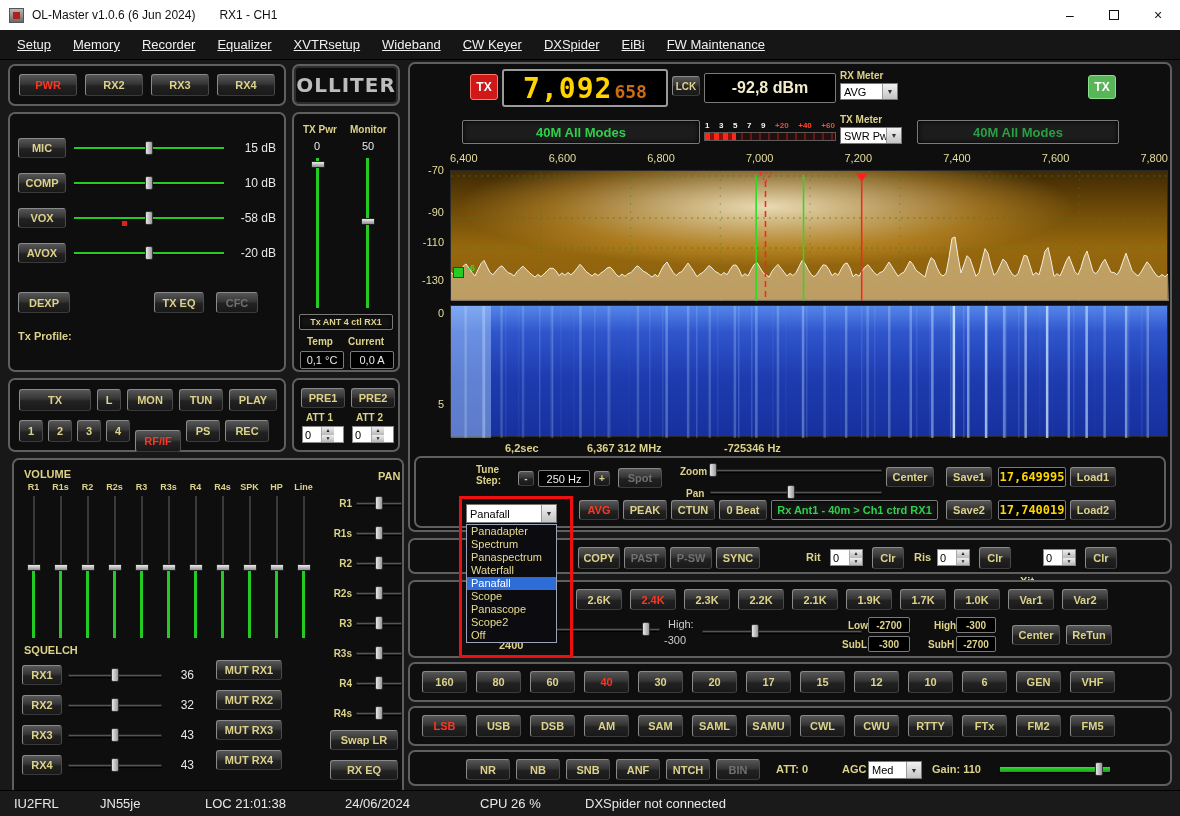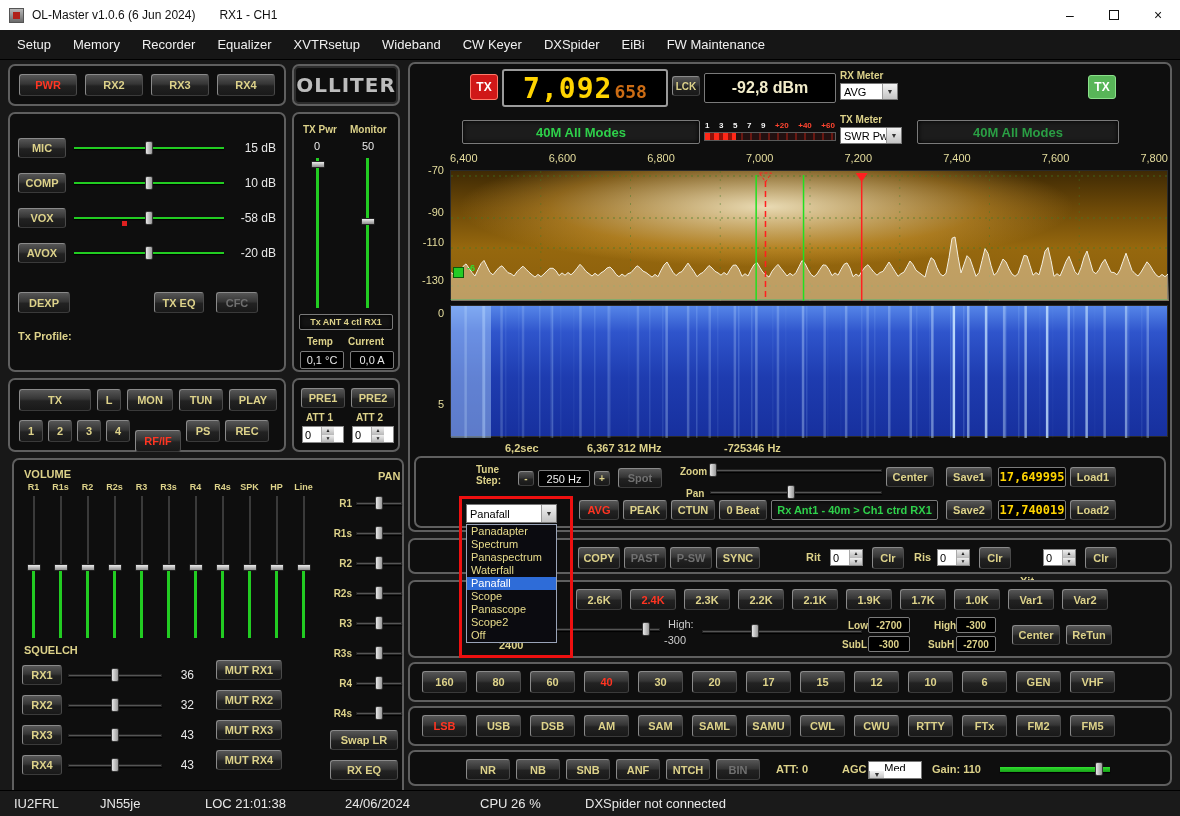--- a/index.html
+++ b/index.html
@@ -12,21 +12,21 @@
 #app-icon{width:15px;height:15px;margin:0 8px 0 9px;background:linear-gradient(#b8b8b8,#6a6a6a);border:1px solid #555;position:relative;flex:none;}
 #app-icon::after{content:"";position:absolute;inset:3px;background:#b02018;}
 .wtitle{color:#111;font-size:12px;}
 .wsub{color:#111;font-size:12px;margin-left:24px;}
 .wspace{flex:1;}
 .wbtn{width:44px;height:30px;display:flex;align-items:center;justify-content:center;font-size:14px;color:#111;}
 .maxbox{width:10px;height:10px;border:1px solid #111;display:inline-block;}
 
 
 #menubar{position:absolute;top:30px;left:0;width:100%;height:30px;background:#161616;border-bottom:1px solid #000;display:flex;align-items:center;padding:0 6px;}
-.menu-item{color:#f0f0f0;font-size:13px;padding:5px 11px;white-space:nowrap;}
+.menu-item{color:#f0f0f0;font-size:13px;padding:5px 11px;white-space:nowrap;text-decoration:underline;}
 
 
 .group{position:absolute;background:#0e0e0e;border:2px solid #5f5f5f;border-radius:7px;}
 .btn{display:inline-flex;align-items:center;justify-content:center;background:linear-gradient(180deg,#565656,#353535 45%,#222 55%,#191919);border:1px solid #8a8a8a;border-bottom-color:#3a3a3a;border-right-color:#4a4a4a;border-radius:3px;color:var(--label-yellow,#ddd28a);font-size:11px;font-weight:bold;height:22px;white-space:nowrap;}
 .btn.active{color:var(--accent-red,#ff3522);}
 .btn.dim{color:#707070;}
 .disp{position:absolute;background:#000;border:1px solid #7a7a7a;border-radius:2px;display:flex;align-items:center;justify-content:center;box-shadow:inset 0 0 5px #000;color:#f0e8c8;overflow:hidden;}
 .ylabel{position:absolute;color:var(--label-yellow,#ddd28a);font-size:11px;font-weight:bold;white-space:nowrap;}
 .wval{position:absolute;color:#e8e8e8;font-size:11px;white-space:nowrap;}
 .mem{color:var(--digit-yellow,#ffd400);font-family:"DejaVu Sans Mono",monospace;font-size:12px;font-weight:bold;}
@@ -231,21 +231,21 @@
 #band-box,#mode-box{left:408px;width:764px;height:40px;display:flex;align-items:center;gap:9px;padding:0 12px;}
 #band-box{top:662px;}
 #mode-box{top:706px;}
 #band-box .btn,#mode-box .btn{width:45px;height:22px;}
 
 #dsp-box{left:408px;top:750px;width:764px;height:36px;}
 #dsp-btns{position:absolute;left:56px;top:7px;display:flex;gap:6px;}
 #dsp-btns .btn{width:44px;height:21px;}
 #att-label{left:366px;top:11px;}
 #agc-label{left:432px;top:11px;}
-#agc-combo{position:absolute;left:458px;top:9px;width:54px;height:18px;flex-direction:column;}
+#agc-combo{position:absolute;left:458px;top:9px;width:54px;height:18px;}
 #gain-label{left:522px;top:11px;}
 #gain-slider{position:absolute;left:590px;top:10px;width:110px;}
 
 
 #statusbar{position:absolute;left:0;top:790px;width:100%;height:26px;background:#1a1a1a;border-top:1px solid #000;color:#e8e8e8;font-size:13px;}
 #statusbar span{position:absolute;top:5px;white-space:nowrap;}
 #st-call{left:14px;}#st-loc{left:100px;}#st-time{left:205px;}#st-date{left:345px;}#st-cpu{left:480px;}#st-dx{left:585px;}
 
 
 #display-combo{position:absolute;left:466px;top:504px;width:91px;height:19px;z-index:40;}

